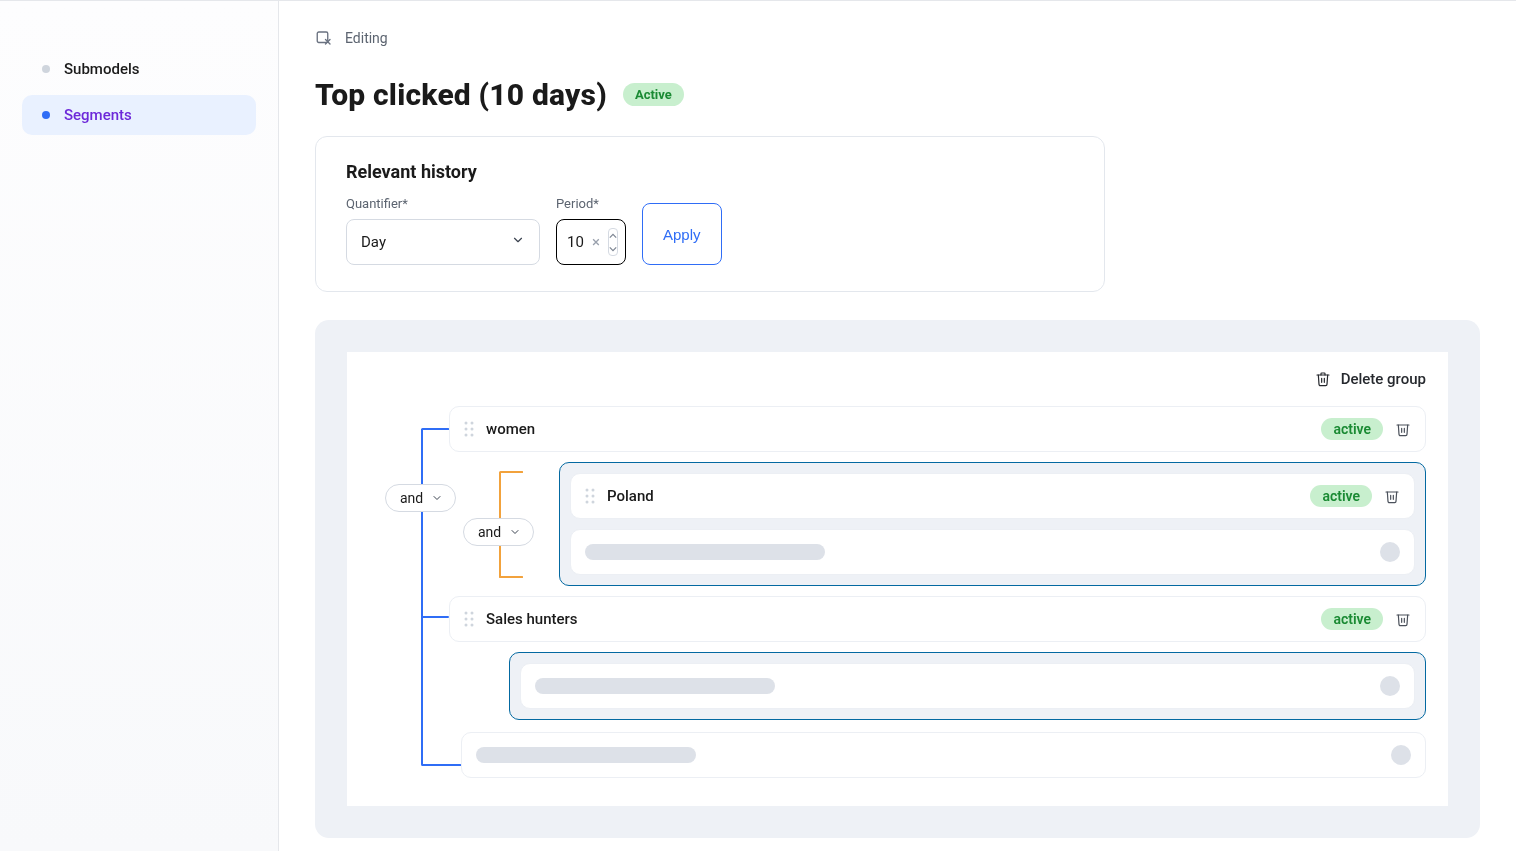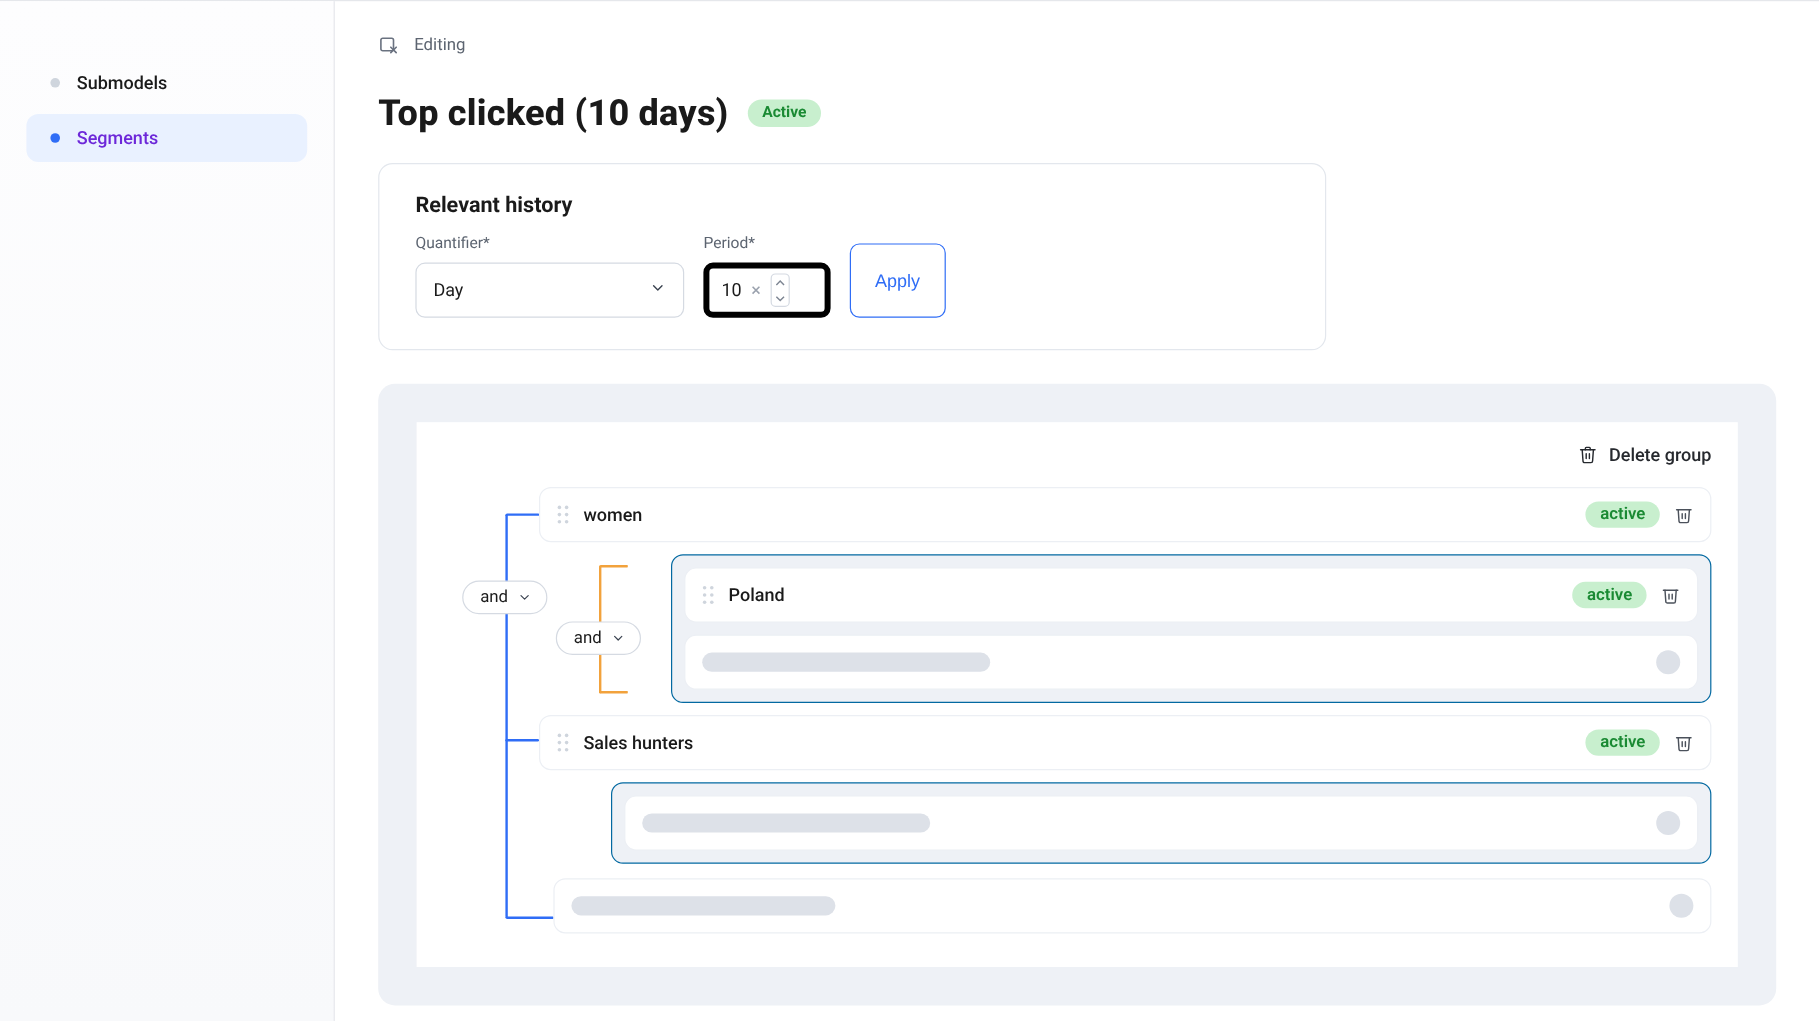--- a/index.html
+++ b/index.html
@@ -64,22 +64,22 @@
 
   .title-row { display:flex; align-items:center; gap:16px; margin-top:30px; }
   h1 { font-size:30px; font-weight:800; letter-spacing:.2px; }
   .pill { font-size:13px; font-weight:700; padding:4px 12px; border-radius:999px; }
   .pill-green { background:#c8efce; color:#1a8a33; }
 
   .history-card { border:1px solid #e3e7ed; border-radius:12px; padding:24px 30px 26px; margin-top:24px; max-width: 790px; }
   .history-card h3 { font-size:18px; font-weight:700; }
   .history-fields { display:flex; gap:16px; margin-top:14px; align-items:flex-end; }
   .field label { font-size:13px; color:#5c6470; display:block; margin-bottom:8px; }
-  .select { width:224px; height:46px; border:1px solid #d5dae2; border-radius:8px; padding:12px 14px; display:flex; align-items:center; justify-content:space-between; font-size:15px; background:#fff; cursor:pointer; }
-  .numbox { width:106px; height:46px; border:5px solid #000000; border-radius:8px; padding:0 10px; display:flex; align-items:center; gap:8px; font-size:15px; background:#fff; position:relative; }
+  .select { width:194px; height:46px; border:1px solid #d5dae2; border-radius:8px; padding:12px 14px; display:flex; align-items:center; justify-content:space-between; font-size:15px; background:#fff; cursor:pointer; }
+  .numbox { width:70px; height:46px; border:1px solid #000000; border-radius:8px; padding:0 10px; display:flex; align-items:center; gap:8px; font-size:15px; background:#fff; position:relative; }
   .numbox .clear { color:#9aa1ad; cursor:pointer; }
   .numbox .spin { width:16px; height:28px; border:1px solid #d5dae2; border-radius:4px; display:flex; flex-direction:column; }
   .numbox .spin div { flex:1; display:flex; align-items:center; justify-content:center; color:#7d8592; cursor:pointer; }
   .apply-btn { height:62px; padding:0 20px; border:1px solid #2f6df6; color:#2f6df6; background:#fff; border-radius:8px; font-size:15px; font-weight:500; cursor:pointer; }
 
   
   .group-panel { background:#eef1f6; border-radius:14px; margin-top:28px; padding:32px; position:relative; }
   .group-inner { background:#fff; border-radius:0; padding:18px 22px 28px; position:relative; }
   .delete-group { display:flex; align-items:center; gap:10px; justify-content:flex-end; font-size:15px; font-weight:500; color:#26292e; cursor:pointer; }
   .delete-group svg { display:block; }

